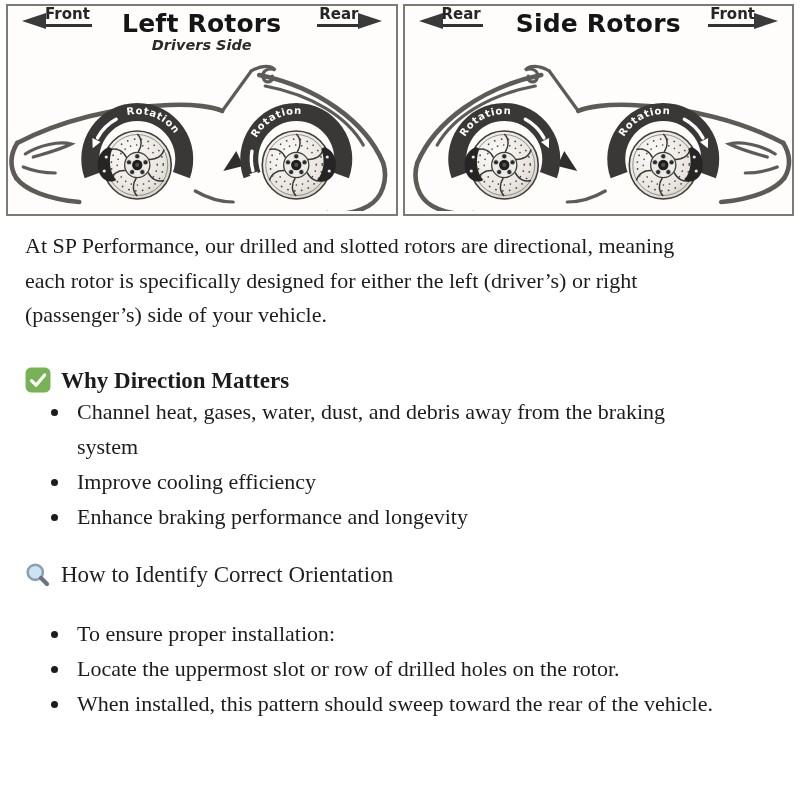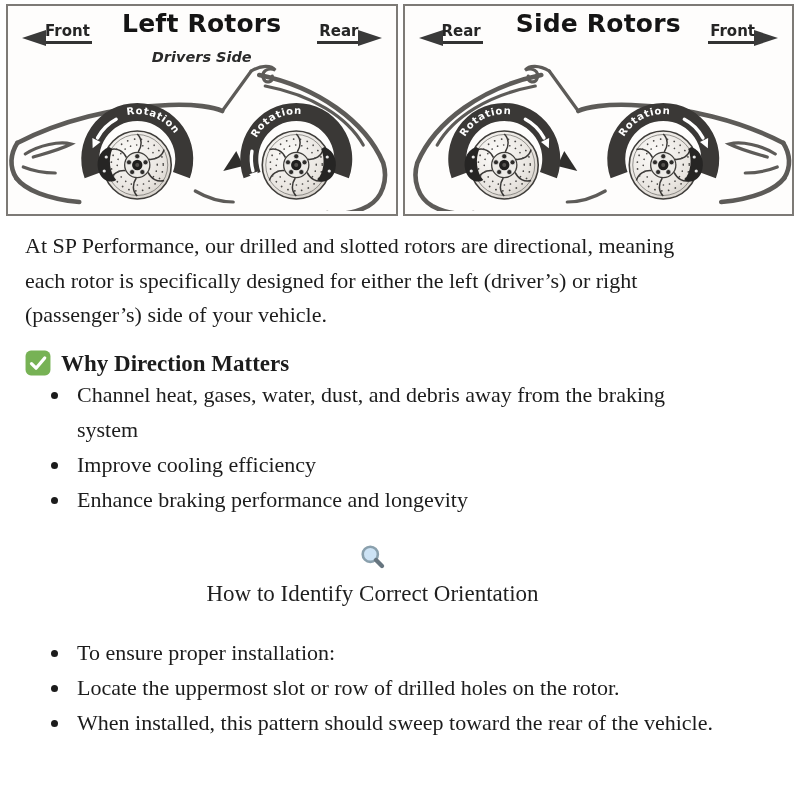--- a/index.html
+++ b/index.html
@@ -6,37 +6,37 @@
   html,body { background:#fff; width:800px; }
   body { font-family:"Liberation Serif", serif; color:#1c1c1c; }
   .page { width:800px; height:800px; background:#fff; overflow:hidden; }
 
   
   .diagram-row { display:flex; gap:5px; padding:4px 6px 0 6px; }
   .panel { flex:1 1 0; border:2.5px solid #7d7a76; background:#fefdfc; height:212px; overflow:hidden; }
   .panel-header { position:relative; height:53px; font-family:"DejaVu Sans", sans-serif; }
   .panel-title-block { text-align:center; padding-top:5px; }
   .panel-title { font-weight:bold; font-size:25px; letter-spacing:0.2px; color:#151515; line-height:1.0; }
-  .panel-subtitle { font-weight:bold; font-style:italic; font-size:14.5px; color:#2a2a2a; margin-top:13px; }
-  .dir { position:absolute; top:17px; display:flex; align-items:center; }
+  .panel-subtitle { font-weight:bold; font-style:italic; font-size:14.5px; color:#2a2a2a; margin-top:1px; }
+  .dir { position:absolute; top:0; display:flex; align-items:center; }
   .dir-left { left:14px; }
   .dir-right { right:14px; }
   .dir-label { font-weight:bold; font-size:15px; color:#262626; border-bottom:3px solid #333; padding:0 2px 1px 2px; line-height:1.1; }
   .tri { width:0; height:0; border-top:8px solid transparent; border-bottom:8px solid transparent; position:relative; top:5px; }
   .tri-left  { border-right:24px solid #3a3a3a; margin-right:-3px; }
   .tri-right { border-left:24px solid #3a3a3a; margin-left:-3px; }
   .car-art { display:block; width:100%; height:152px; }
 
   
   .content { padding:13px 25px 0 25px; max-width:745px; }
   .intro { font-size:22px; line-height:34.5px; max-width:715px; }
-  .sec-heading { display:flex; align-items:center; gap:10px; font-size:23px; margin-top:17px; }
+  .sec-heading { display:flex; align-items:center; gap:10px; font-size:23px; margin-top:34px; }
   .sec-heading .h-txt { line-height:1.2; }
   .why-heading .h-txt { font-weight:bold; }
-  .how-heading { margin-top:27px;flex-direction:column; }
+  .how-heading { margin-top:27px; }
   .how-heading .h-txt { font-weight:normal; color:#1f1f1f; }
   .emoji-ic { width:26px; height:26px; flex:0 0 auto; }
   .lead { font-size:22px; margin-top:25px; }
   ul.blist { font-size:22px; line-height:35px; padding-left:46px; max-width:700px; }
   ul.blist li { padding-left:6px; }
   ul.how-list { margin-top:27px; }
 
   
   .body-line { fill:none; stroke:#5d5b58; stroke-width:4.6; stroke-linecap:round; }
   .body-line.thin { stroke-width:3.2; }

